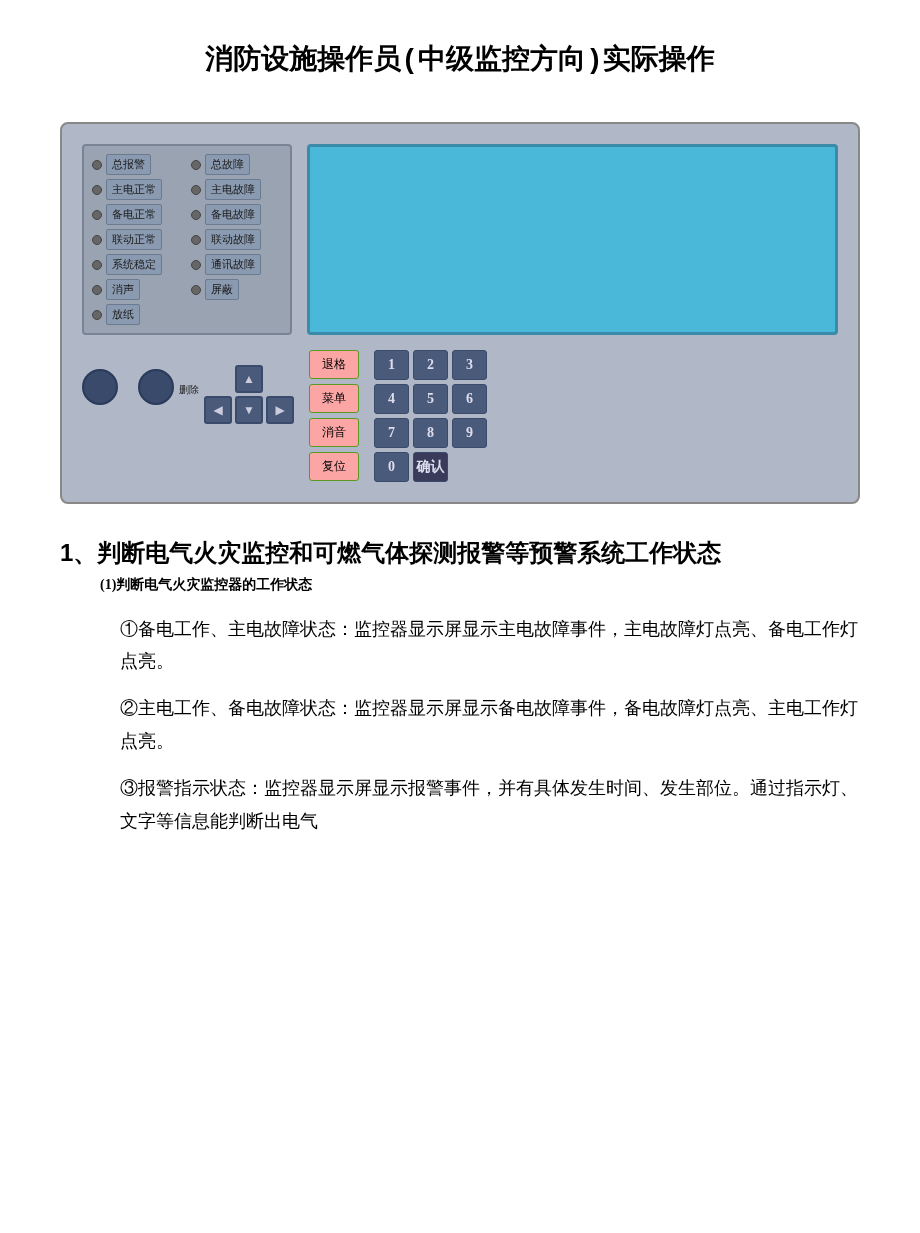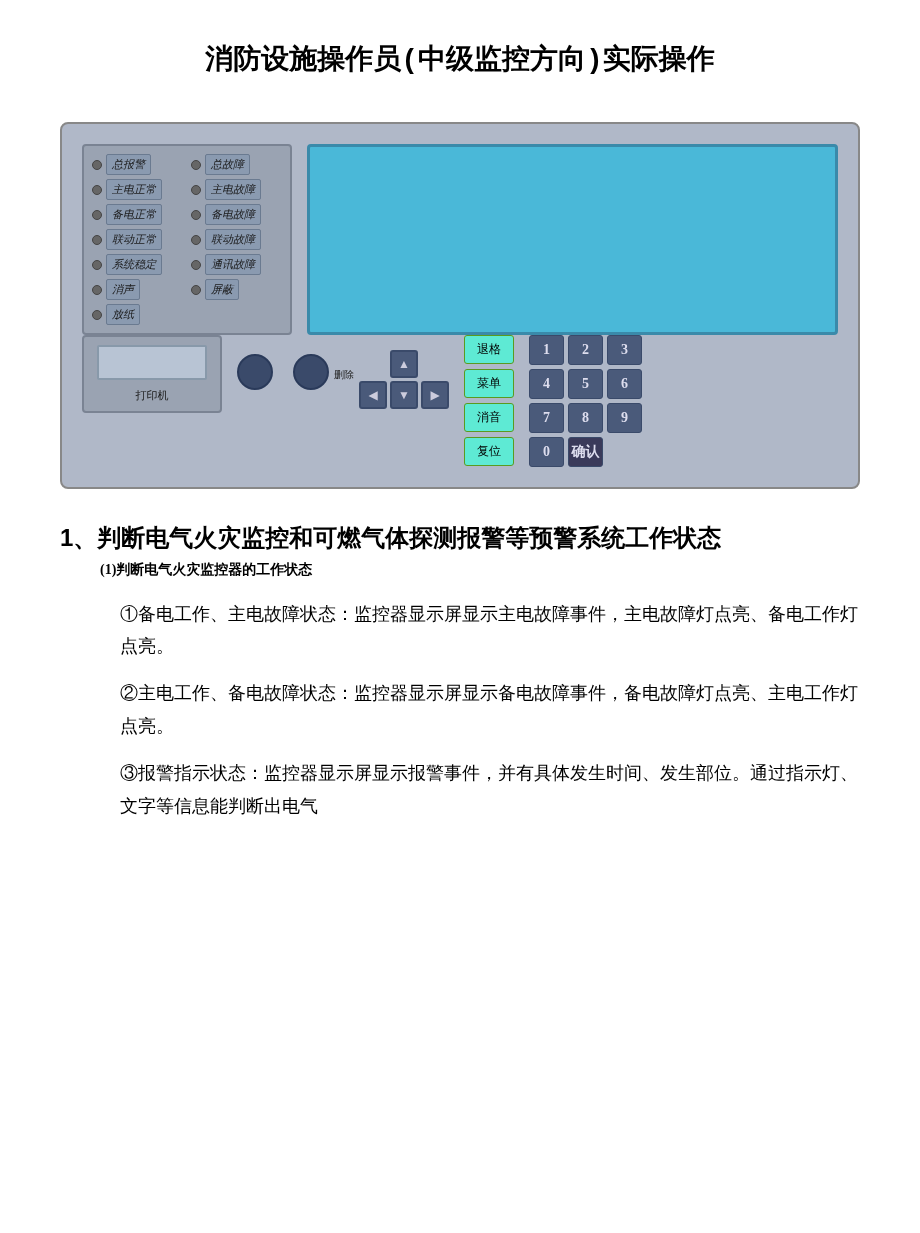--- a/index.html
+++ b/index.html
@@ -32,21 +32,21 @@
       background: #b0b8c8;
       border-radius: 8px;
       padding: 20px;
       margin-bottom: 30px;
       position: relative;
     }
 
     .device-top {
       display: flex;
       gap: 15px;
-      font-style: italic;
+      margin-bottom: 15px;
     }
 
     
     .indicator-panel {
       display: grid;
       grid-template-columns: 1fr 1fr;
       gap: 4px 8px;
       background: #9aa3b2;
       padding: 8px;
       border-radius: 4px;
@@ -175,21 +175,21 @@
       border-radius: 3px;
       font-size: 12px;
       color: #000;
       border: 1px solid #555;
       cursor: pointer;
       text-align: center;
       font-family: "SimHei", sans-serif;
     }
 
     .func-btn-green {
-      background: #5eead4;
+      background: #fca5a5;
       border-color: #5a9a20;
     }
 
     
     .numpad {
       display: grid;
       grid-template-columns: repeat(3, 1fr);
       gap: 4px;
     }
 
@@ -313,24 +313,20 @@
         <span class="indicator-label">放纸</span>
       </div>
       <div></div>
     </div>
 
     <div class="display-screen"></div>
   </div>
 
   <div class="device-bottom">
 
-    <div class="printer-area">
-      <div class="printer-slot"></div>
-      <span class="printer-label">打印机</span>
-    </div>
 
     <div style="display:flex; align-items:center; gap:5px; margin-top:5px;">
       <div class="circle-btn-row">
         <div class="circle-btn"></div>
         <div class="circle-btn"></div>
       </div>
       <span style="font-size:10px; color:#222;">删除</span>
 
       <div class="nav-buttons">
         <div class="nav-row">

